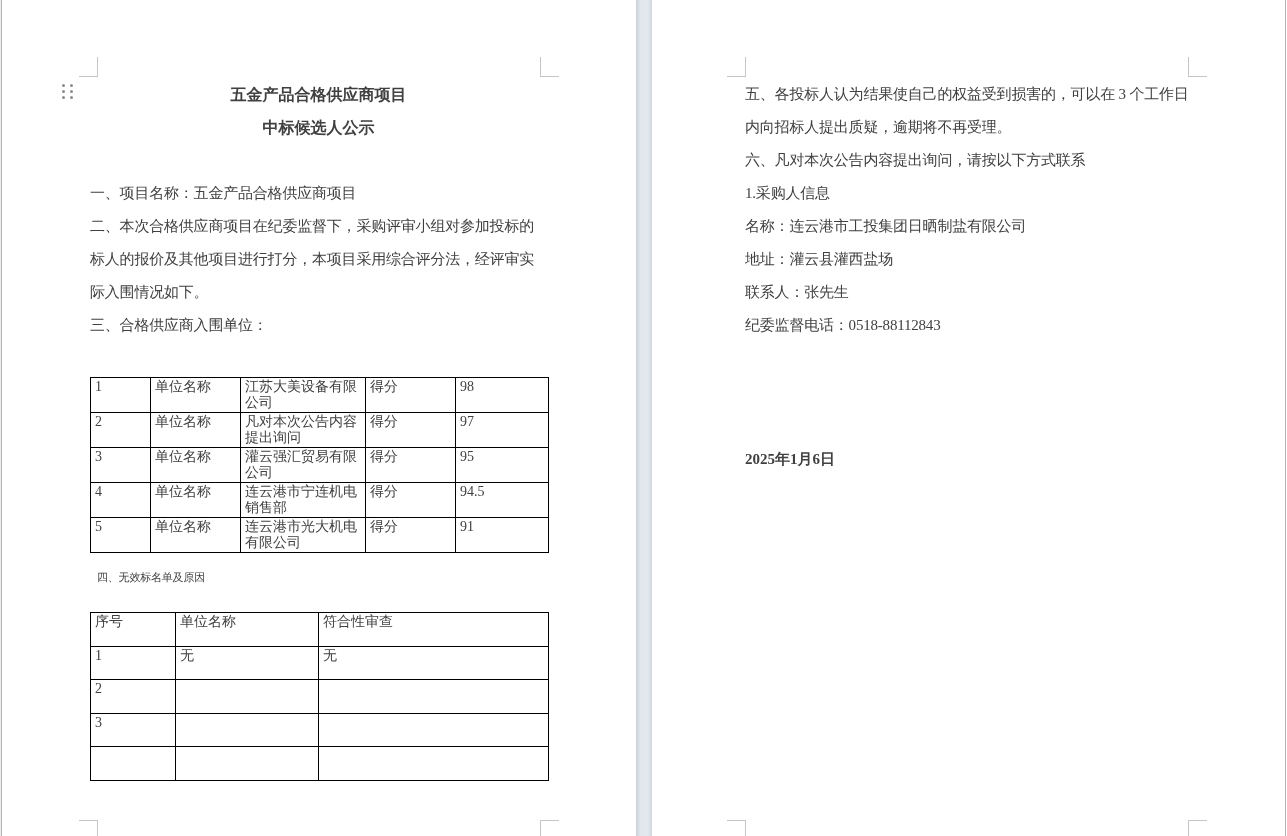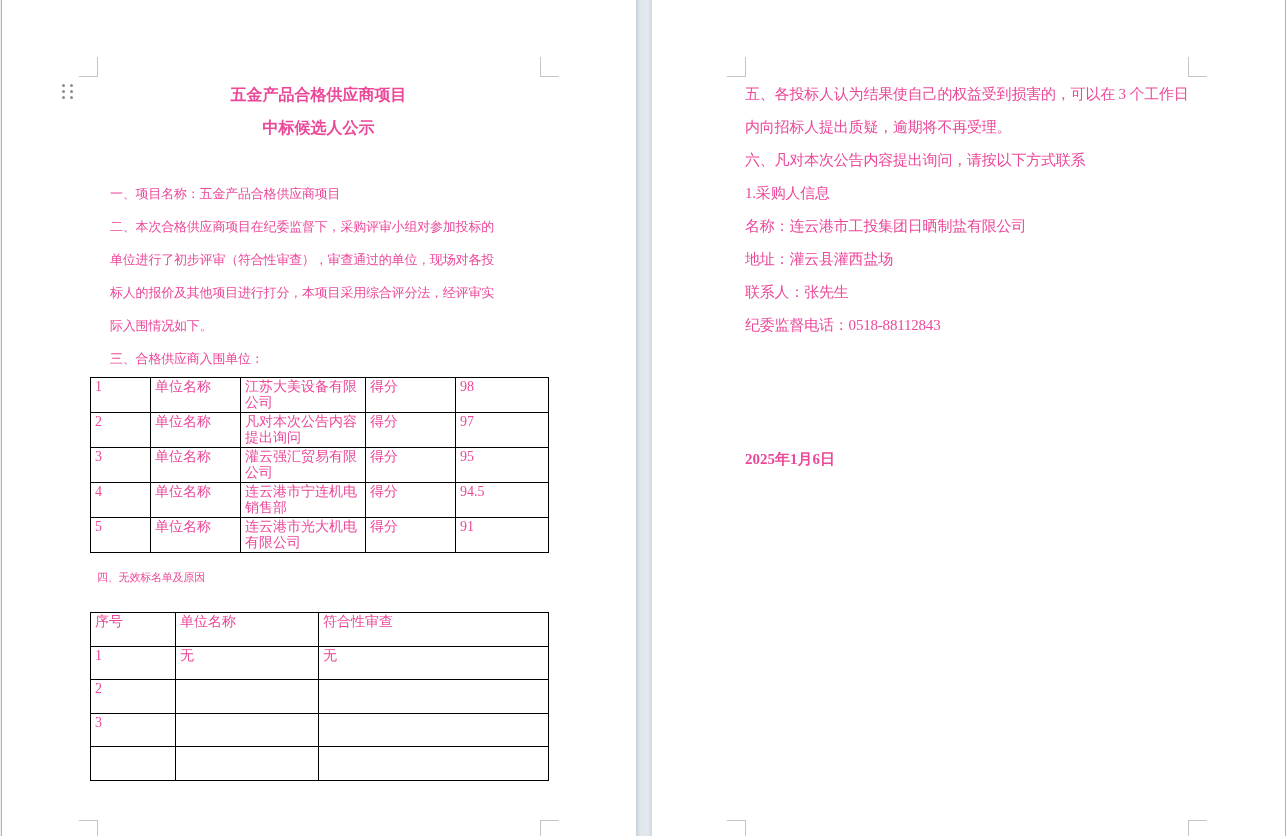--- a/index.html
+++ b/index.html
@@ -1,18 +1,18 @@
 <!DOCTYPE html>
 <html><head>
 <meta charset="utf-8">
 <style>
   html,body { margin:0; padding:0; background:#e9e9e9; }
   .screen {
     position:relative; width:1287px; height:836px; overflow:hidden;
-    background:#eceef0; color:#ec4899;
+    background:#eceef0; color:#404040;
     font-family:"Liberation Serif", serif;
   }
   .page { position:absolute; top:0; height:836px; background:#ffffff; }
   .page-left  { left:2px;   width:634px; }
   .page-right { left:652px; width:633px;padding-left:40px; }
   .page-gap {
     position:absolute; left:636px; top:0; width:16px; height:836px;
     background:linear-gradient(to right,#c9d1d8,#e0e6ec 25%,#e3e8ee 75%,#cfd7de);
   }
   .edge { position:absolute; top:0; width:1px; height:836px; background:#b0b2b4; }
@@ -32,21 +32,21 @@
     position:absolute; left:60px; top:84px;
     display:grid; grid-template-columns:3px 3px; grid-auto-rows:3px;
     column-gap:5px; row-gap:3px;
   }
   .drag-handle .dot { width:3px; height:3px; background:#898d92; border-radius:50%; }
 
   .doc-title {
     position:absolute; left:95px; top:78px; width:443px;
     text-align:center; font-weight:bold; font-size:16px; line-height:33px;
   }
-  .body-block { position:absolute; left:108px; top:177px; width:452px; font-size:13px; letter-spacing:-0.2px;font-family:Liberation Serif, serif; }
+  .body-block { position:absolute; left:88px; top:177px; width:452px; font-size:15px; letter-spacing:-0.2px;font-family:Liberation Serif, serif; }
   .body-line  { line-height:33px; white-space:nowrap; }
   .heading4   { position:absolute; left:95px; top:561px; font-size:11px; letter-spacing:-0.2px; line-height:33px; }
 
   table.doc-table {
     position:absolute; left:88px; border-collapse:collapse; table-layout:fixed;
     font-size:14px; background:#fff;
   }
   .doc-table td, .doc-table th {
     border:1px solid #000; vertical-align:top; padding:1px 4px;
     line-height:16px; overflow:hidden; font-weight:normal; text-align:left;
@@ -85,21 +85,20 @@
     </div>
 
     <div class="doc-title">
       <div>五金产品合格供应商项目</div>
       <div>中标候选人公示</div>
     </div>
 
     <div class="body-block">
       <div class="body-line">一、项目名称：五金产品合格供应商项目</div>
       <div class="body-line">二、本次合格供应商项目在纪委监督下，采购评审小组对参加投标的</div>
-      <div class="body-line">单位进行了初步评审（符合性审查），审查通过的单位，现场对各投</div>
       <div class="body-line">标人的报价及其他项目进行打分，本项目采用综合评分法，经评审实</div>
       <div class="body-line">际入围情况如下。</div>
       <div class="body-line">三、合格供应商入围单位：</div>
     </div>
 
     <table class="doc-table supplier">
       <colgroup>
           <col style="width:60px">
           <col style="width:90px">
           <col style="width:125px">

